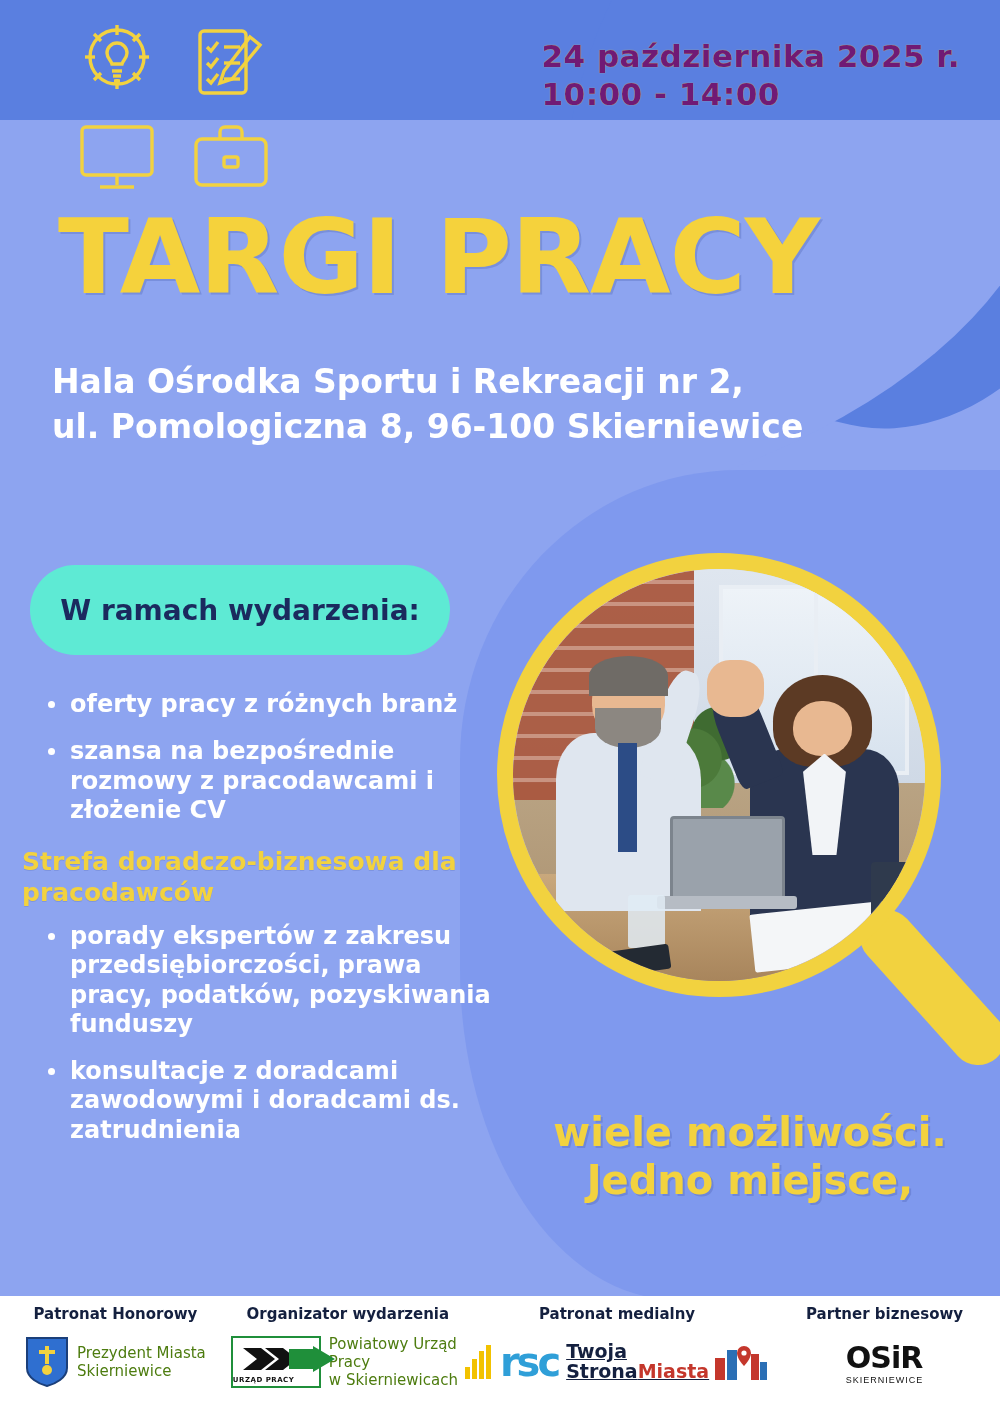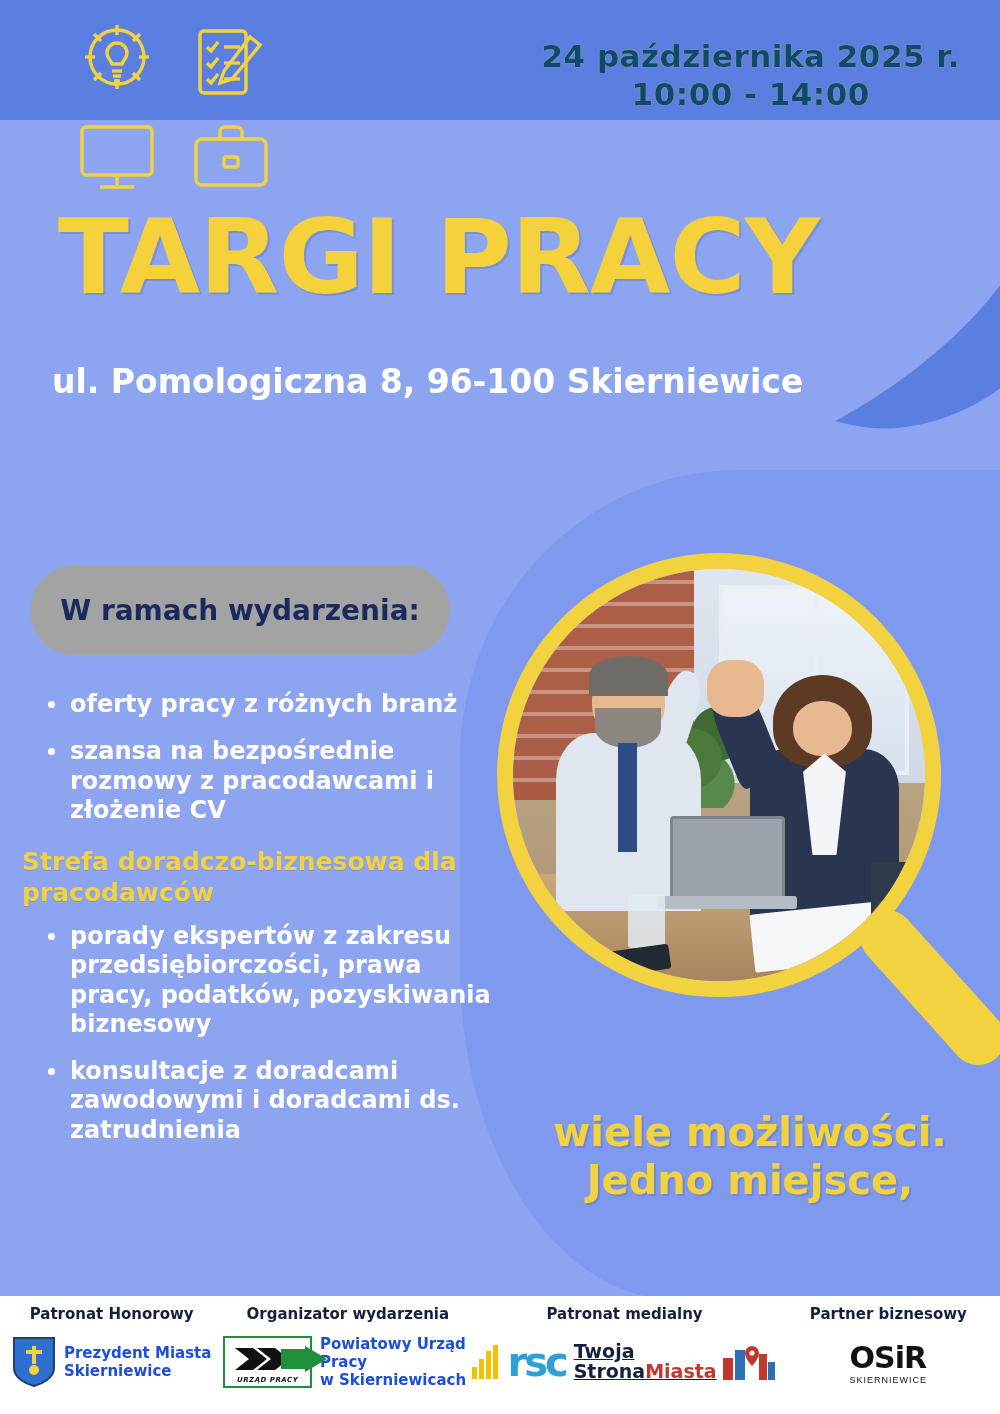--- a/index.html
+++ b/index.html
@@ -79,22 +79,21 @@
     display: flex;
     align-items: center;
     justify-content: center;
   }
   .icon-cell svg { display: block; }
 
   
   .date-block {
     position: absolute;
     right: 40px; top: 38px;
-    text-align: center;
-    color: #0c4a6e;
+    color: #701a75;
     font-family: "DejaVu Sans", sans-serif;
     font-weight: bold;
     font-size: 31px;
     line-height: 1.22;
     letter-spacing: 0.5px;
     text-shadow: 0 0 1px #f5d23c;
     margin-left: 24px;
   }
 
   
@@ -120,21 +119,21 @@
     font-weight: bold;
     font-size: 33px;
     line-height: 1.35;
   }
 
   
   .pill {
     position: absolute;
     left: 30px; top: 565px;
     width: 420px; height: 90px;
-    background: #a3a3a3;
+    background: #5eead4;
     border-radius: 45px;
     display: flex;
     align-items: center;
     justify-content: center;
   }
   .pill-text {
     color: #1b2a5e;
     font-family: "DejaVu Sans", sans-serif;
     font-weight: bold;
     font-size: 28px;
@@ -414,50 +413,48 @@
     font-size: 15px;
     margin-bottom: 8px;
   }
   .fcol-body {
     display: flex;
     align-items: center;
     gap: 8px;
     height: 62px;
   }
   .fcol-label {
-    color: #1d4ed8;
-    font-family: "DejaVu Sans", sans-serif;
-    font-weight: bold;
+    color: #4d7c0f;
+    font-family: "DejaVu Sans", sans-serif;
+    font-weight: normal;
     font-size: 15px;
     line-height: 1.2;
     text-align: left;
   }
   .pup-logo {
     width: 114px; height: 52px;
     border: 2px solid #1f8f3a;
     background: #ffffff;
     position: relative;
     box-sizing: border-box;
   }
   .pup-arrow {
     position: absolute;
     left: 8px; top: 8px;
     width: 96px; height: 26px;
   }
   .pup-caption {
     position: absolute;
     left: 0; bottom: 2px;
     width: 100%;
-    text-align: center;
     font-family: "DejaVu Sans", sans-serif;
     font-size: 7px;
     font-weight: bold;
     color: #111;
     letter-spacing: .5px;
-    font-style: italic;
   }
   .rsc-logo {
     display: flex; align-items: center; gap: 9px;
     font-family: "DejaVu Sans", sans-serif;
     font-weight: bold;
     font-size: 40px;
     color: #2f9fd8;
     letter-spacing: -3px;
   }
   .rsc-bars {
@@ -556,35 +553,36 @@
   </div>
 
   <div class="date-block">
     <div>24 października 2025 r.</div>
     <div>10:00 - 14:00</div>
   </div>
 
   <div class="title">TARGI PRACY</div>
 
   <div class="address">
+    <div>Hala Ośrodka Sportu i Rekreacji nr 2,</div>
     <div>ul. Pomologiczna 8, 96-100 Skierniewice</div>
   </div>
 
   <div class="pill">
     <span class="pill-text">W ramach wydarzenia:</span>
   </div>
 
   <div class="content">
     <ul class="bullets">
       <li>oferty pracy z różnych branż</li>
       <li>szansa na bezpośrednie rozmowy z pracodawcami i złożenie CV</li>
     </ul>
     <div class="section-head">Strefa doradczo-biznesowa dla pracodawców</div>
     <ul class="bullets">
-      <li>porady ekspertów z zakresu przedsiębiorczości, prawa pracy, podatków, pozyskiwania biznesowy</li>
+      <li>porady ekspertów z zakresu przedsiębiorczości, prawa pracy, podatków, pozyskiwania funduszy</li>
       <li>konsultacje z doradcami zawodowymi i doradcami ds. zatrudnienia</li>
     </ul>
   </div>
 
   <div class="magnifier">
     <div class="mag-handle"></div>
     <div class="mag-ring">
       <div class="photo">
         <div class="brick"></div>
         <div class="window-pane"></div>

